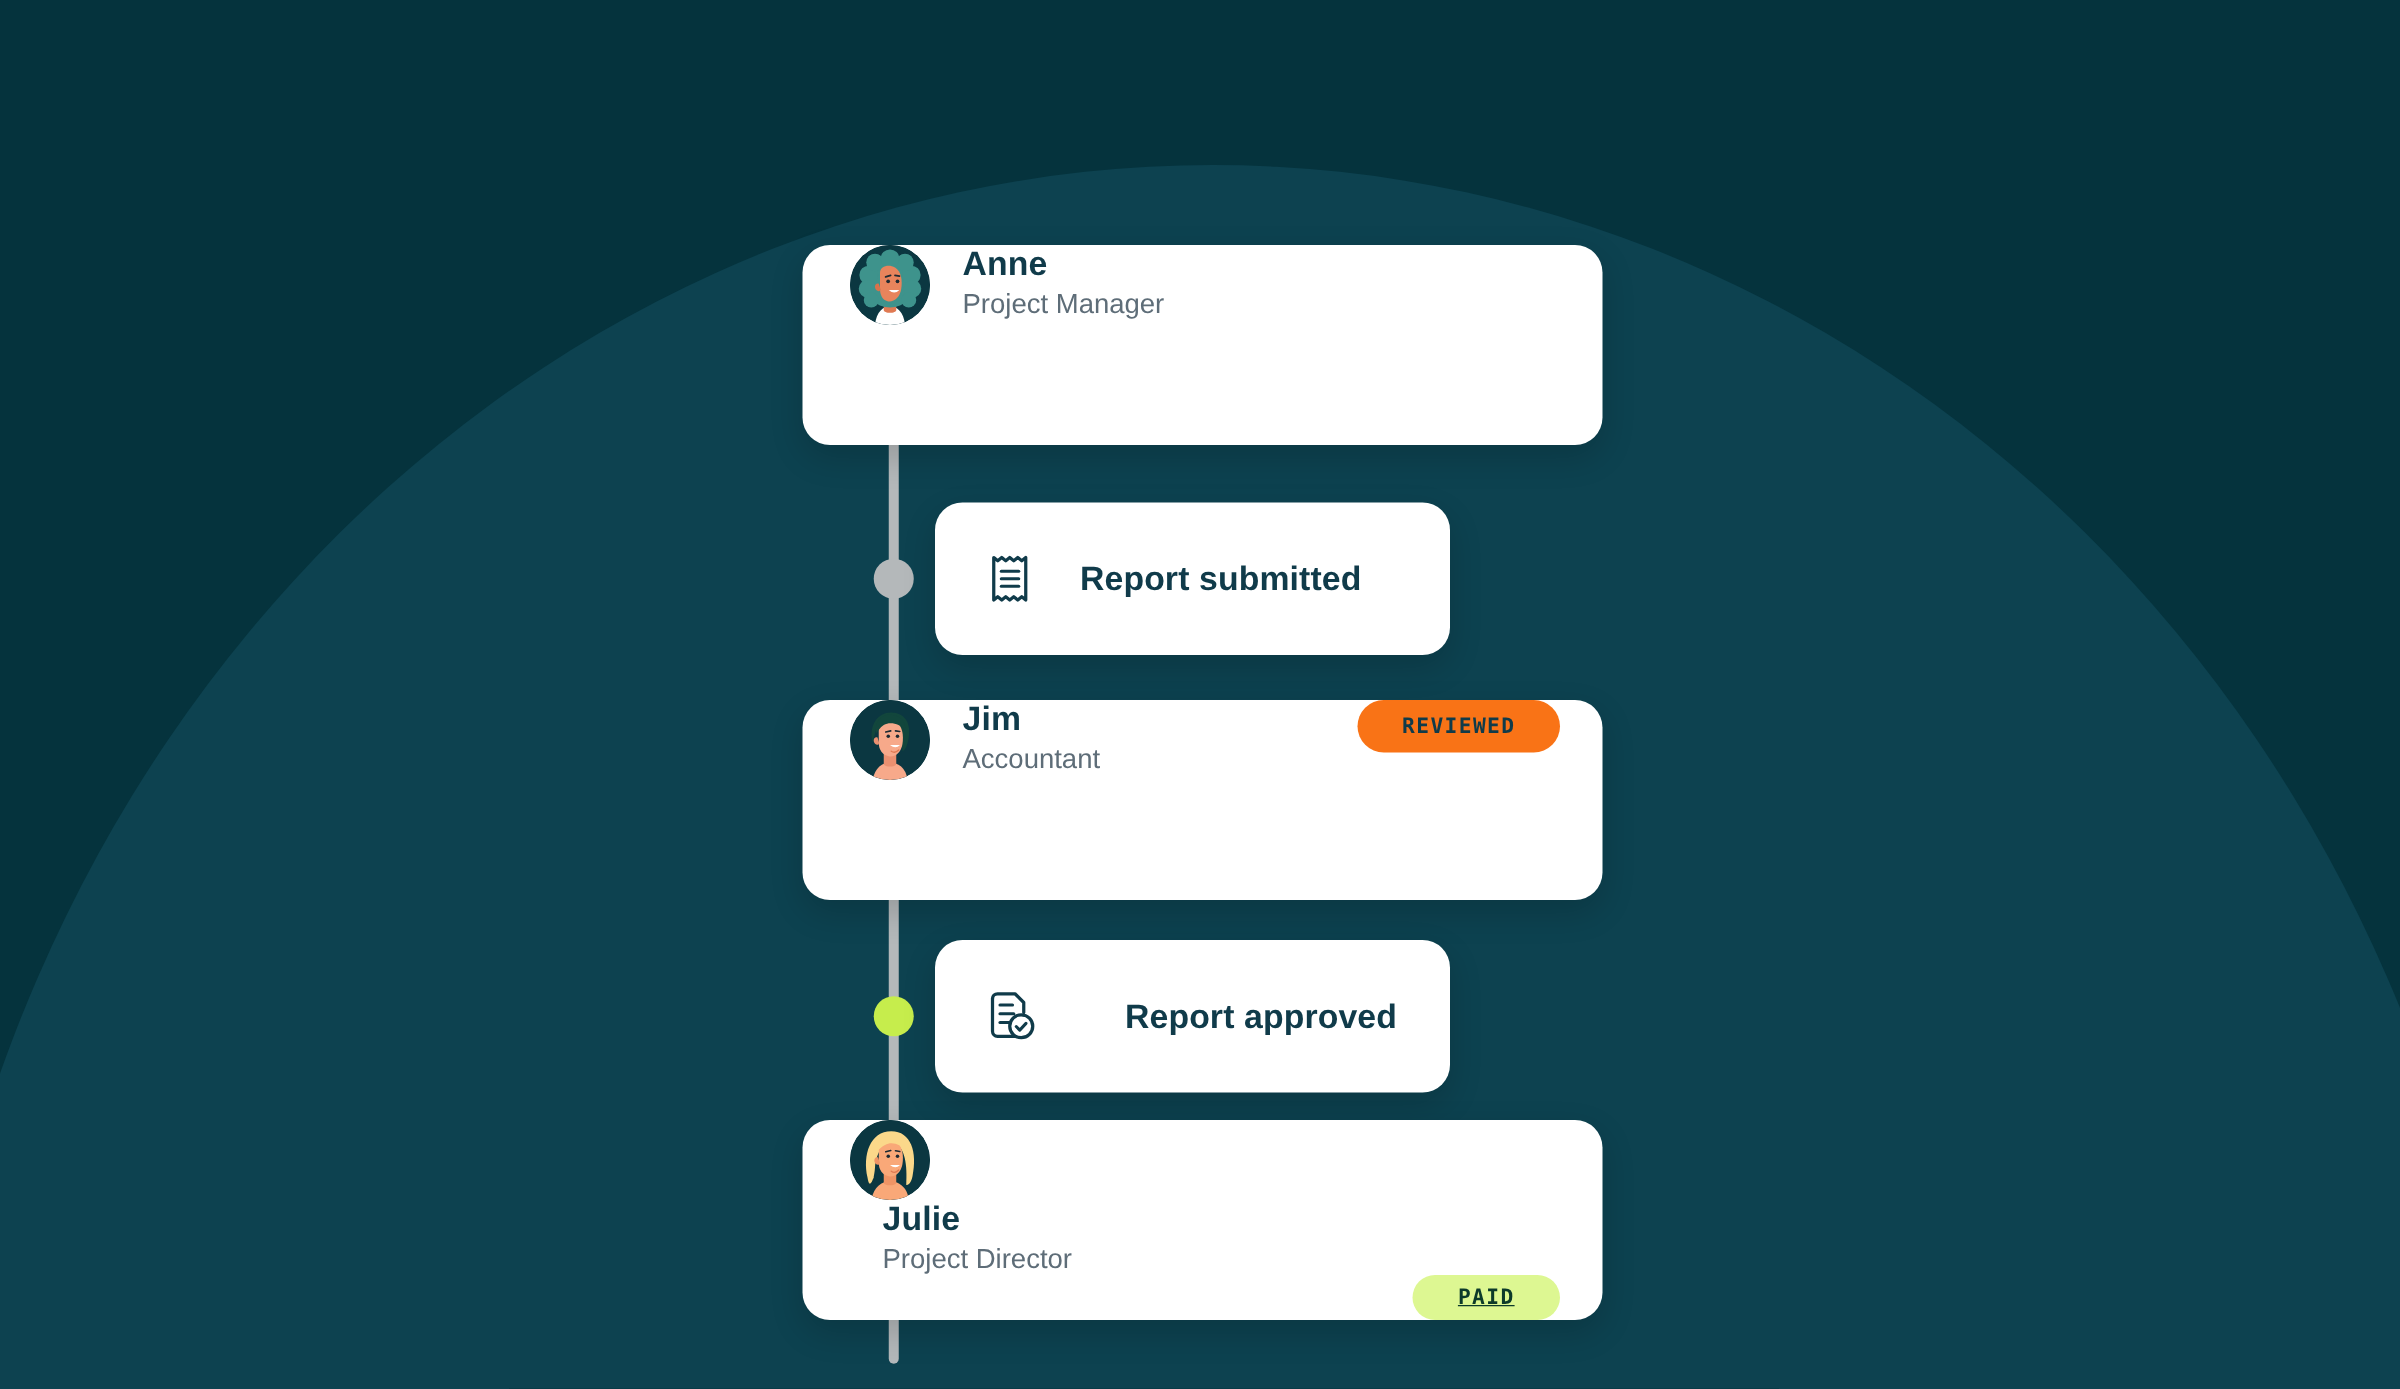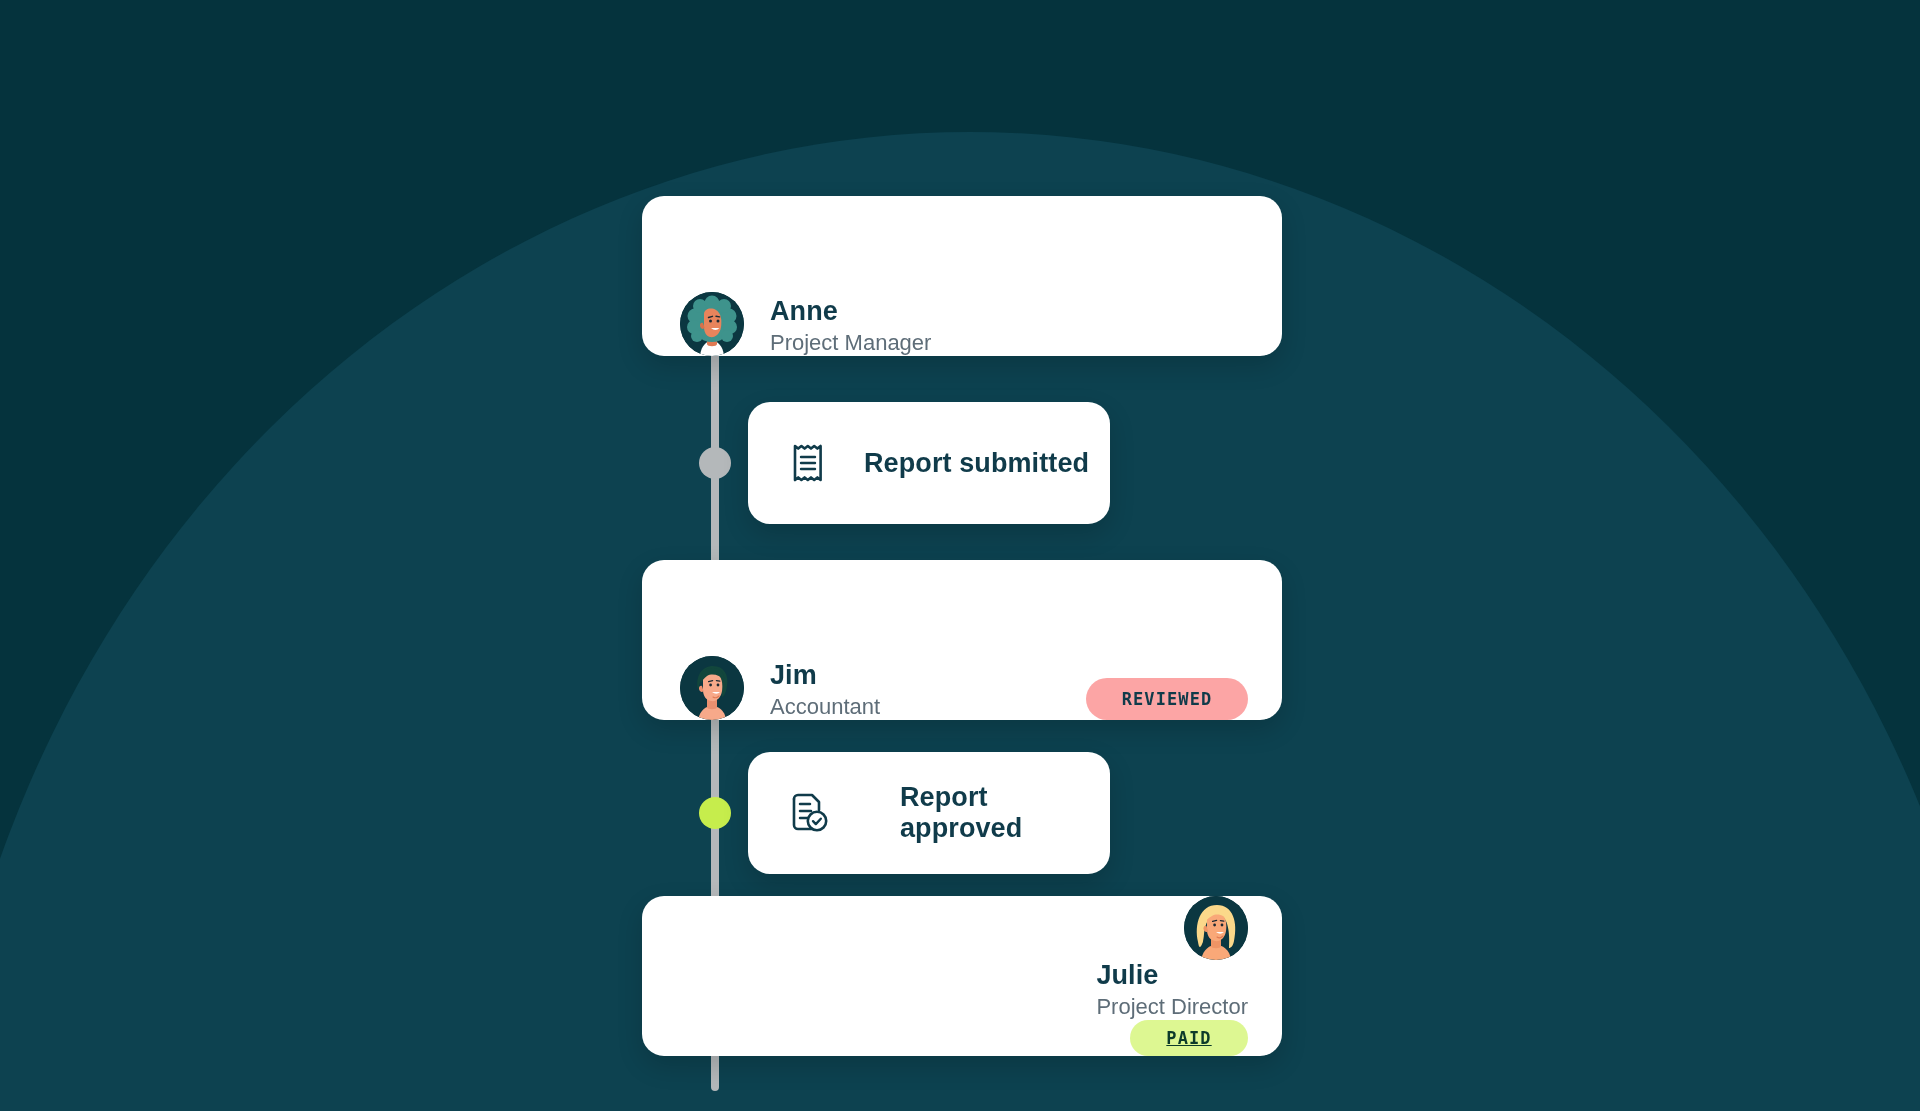--- a/index.html
+++ b/index.html
@@ -44,21 +44,21 @@
     border-radius:50%;
   }
   .node.gray{ background:#b4b8ba; top:251px; }
   .node.green{ background:#c6ed4c; top:601px; }
 
   
   .person-card{
     position:absolute; left:0; width:640px; height:160px;
     background:#ffffff; border-radius:22px;
     box-shadow:0 10px 26px rgba(0,0,0,0.16);
-    display:flex; align-items:flex-end;
+    display:flex; align-items:flex-start;
     padding:0 34px 0 38px;
     z-index:3;
   }
   .person-card.c1{ top:0px; }
   .person-card.c2{ top:364px; }
   .person-card.c3{ top:700px;flex-direction:column; }
 
   .avatar{
     width:64px; height:64px; border-radius:50%;
     flex:0 0 64px; position:relative; overflow:hidden;
@@ -77,27 +77,27 @@
   }
 
   .badge{
     margin-left:auto;
     display:inline-flex; align-items:center; justify-content:center;
     height:42px; padding:0 26px;
     border-radius:21px;
     font-size:17px; font-weight:700; letter-spacing:1.1px;
     font-family:"DejaVu Sans Mono", monospace;
   }
-  .badge.reviewed{ background:#fca5a5; color:#103b4a; min-width:162px; }
+  .badge.reviewed{ background:#f97316; color:#103b4a; min-width:162px; }
   .badge.paid{ background:#ddf792; color:#0c3a2a; min-width:118px;text-decoration:underline; }
 
   
   .event-card{
     position:absolute; left:106px;
-    width:362px; height:122px;
+    width:412px; height:122px;
     background:#ffffff; border-radius:22px;
     box-shadow:0 10px 26px rgba(0,0,0,0.16);
     display:flex; align-items:center;
     padding-left:38px;
     z-index:3;
   }
   .event-card.e1{ top:206px; }
   .event-card.e2{ top:556px;gap:36px; }
 
   .event-icon{ flex:0 0 auto; width:46px; height:46px; display:block; }

